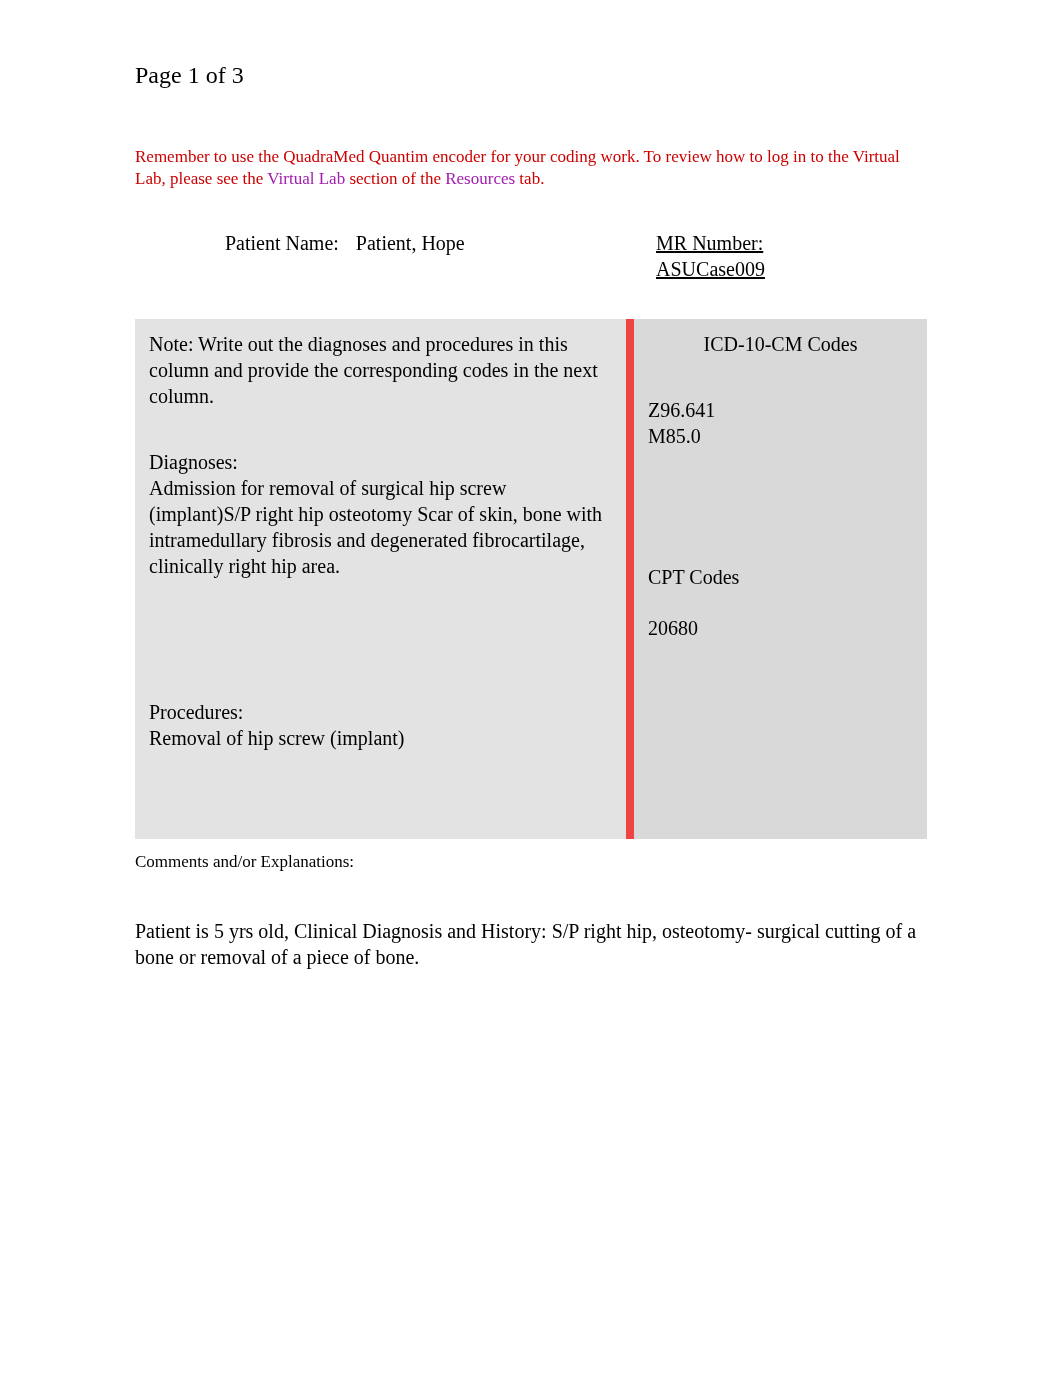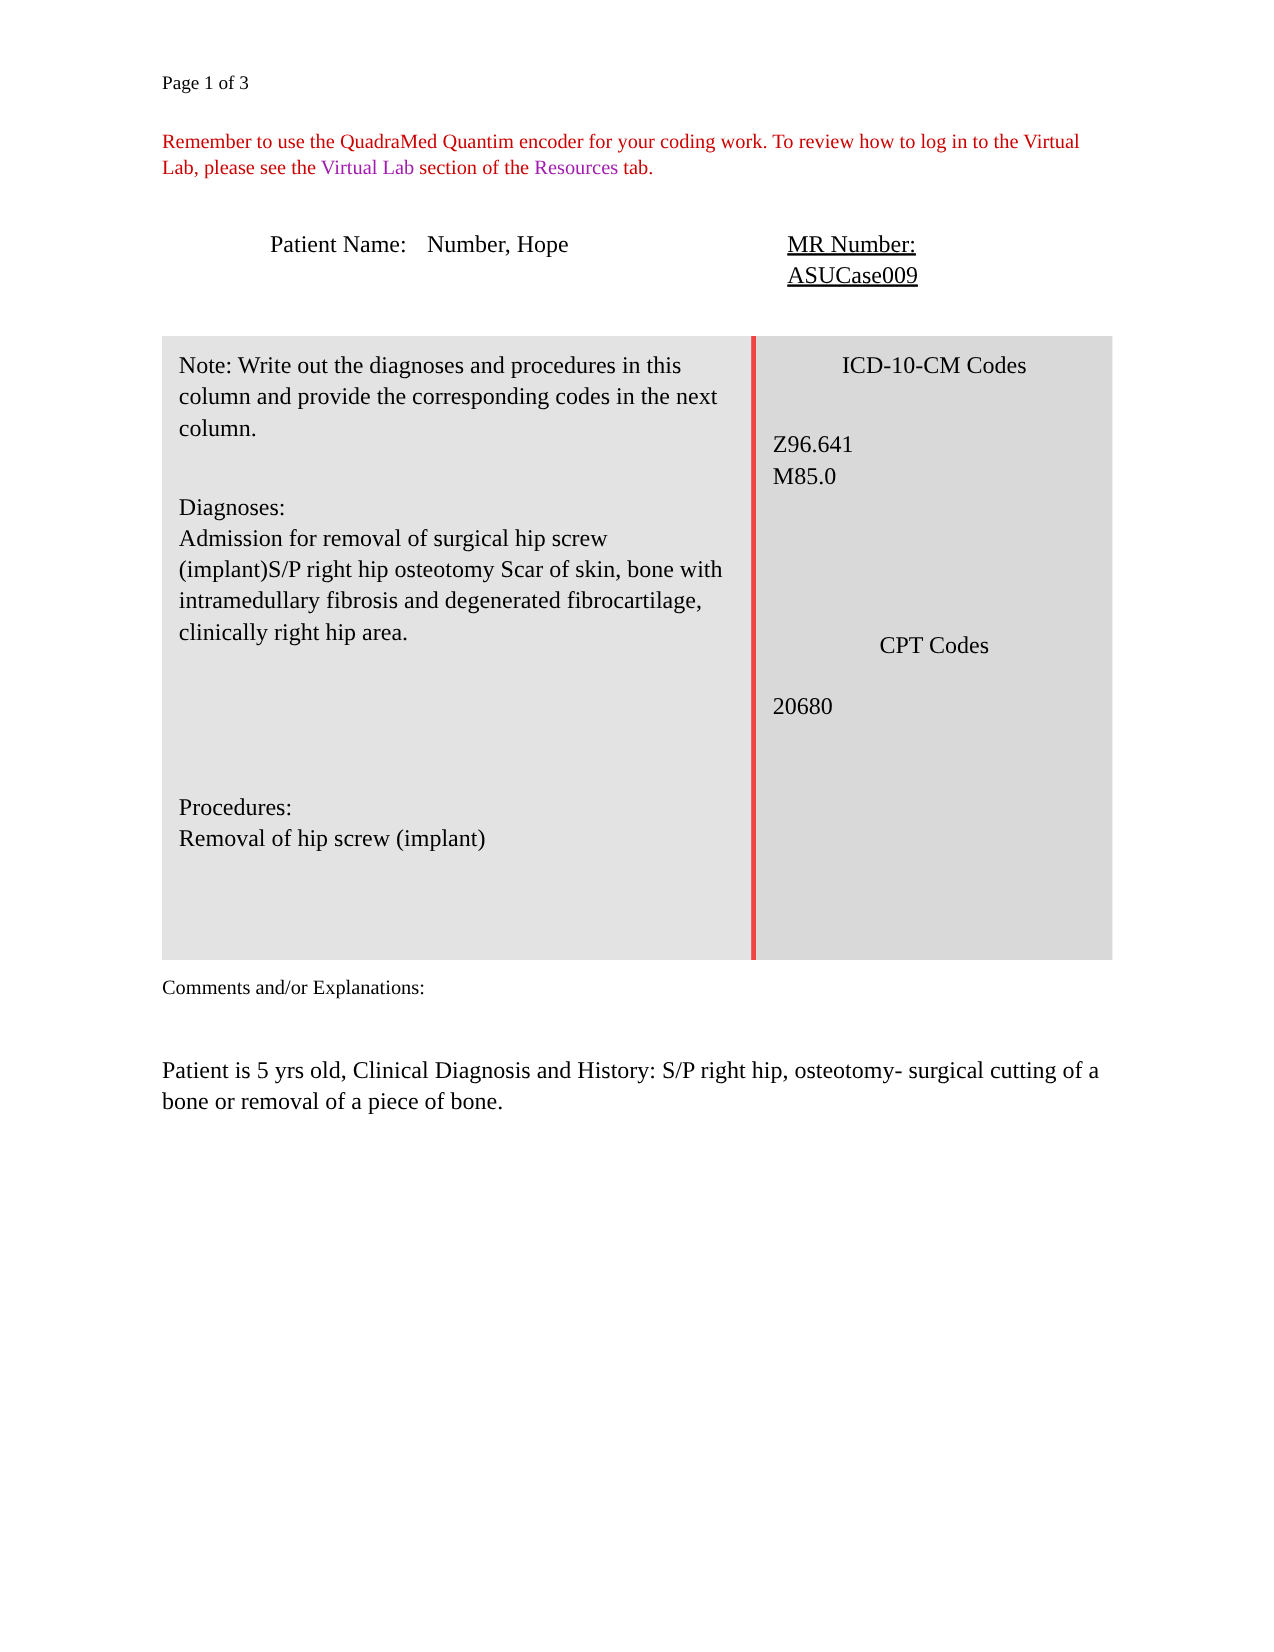--- a/index.html
+++ b/index.html
@@ -10,22 +10,22 @@
     body {
       font-family: "Times New Roman", Times, serif;
       background: #ffffff;
       width: 1062px;
       padding: 60px 135px;
       font-size: 20px;
       color: #000000;
       line-height: 1.3;
     }
     .page-number {
-      font-size: 16px;
-      margin-bottom: 26px;
+      font-size: 24px;
+      margin-bottom: 55px;
     }
     .instruction-block {
       font-size: 17px;
       margin-bottom: 40px;
       line-height: 1.3;
     }
     .text-red {
       color: #cc0000;
     }
     .text-blue {
@@ -60,21 +60,21 @@
     }
     .col-left {
       flex: 0 0 62%;
       background: #e3e3e3;
       padding: 12px 14px 20px 14px;
     }
     .col-right {
       flex: 0 0 38%;
       background: #d9d9d9;
       padding: 12px 14px 20px 14px;
-      border-left: 4px solid #ef4444;
+      border-left: 8px solid #ef4444;
     }
     .note-text {
       margin-bottom: 40px;
     }
     .diagnoses-heading {
       margin-top: 0;
     }
     .diagnoses-text {
       margin-bottom: 120px;
     }
@@ -85,21 +85,21 @@
       text-align: center;
       margin-bottom: 40px;
     }
     .codes-block {
       margin-bottom: 115px;
     }
     .code-line {
       display: block;
     }
     .cpt-heading {
-      text-align: center;
+      text-align: left;
       margin-bottom: 25px;
     }
     .cpt-code {
       margin-bottom: 100px;
     }
     .comments-label {
       font-size: 17px;
       margin-top: 12px;
       margin-bottom: 45px;
     }
@@ -113,21 +113,21 @@
 
 <div class="page-number">Page 1 of 3</div>
 
 <div class="instruction-block">
   <span class="text-red">Remember to use the QuadraMed Quantim encoder for your coding work. To review how to log in to the Virtual Lab, please see the </span><span class="text-blue">Virtual Lab</span><span class="text-red"> section of the </span><span class="text-blue">Resources</span><span class="text-red"> tab.</span>
 </div>
 
 <div class="header-row">
   <div class="header-left">
     <span class="patient-label">Patient Name:</span>
-    <span class="patient-name">Number, Hope</span>
+    <span class="patient-name">Patient, Hope</span>
   </div>
   <div class="header-right">
     <div>MR Number:</div>
     <div>ASUCase009</div>
   </div>
 </div>
 
 <div class="main-table">
   <div class="col-left">
     <div class="note-text">Note: Write out the diagnoses and procedures in this column and provide the corresponding codes in the next column.</div>

